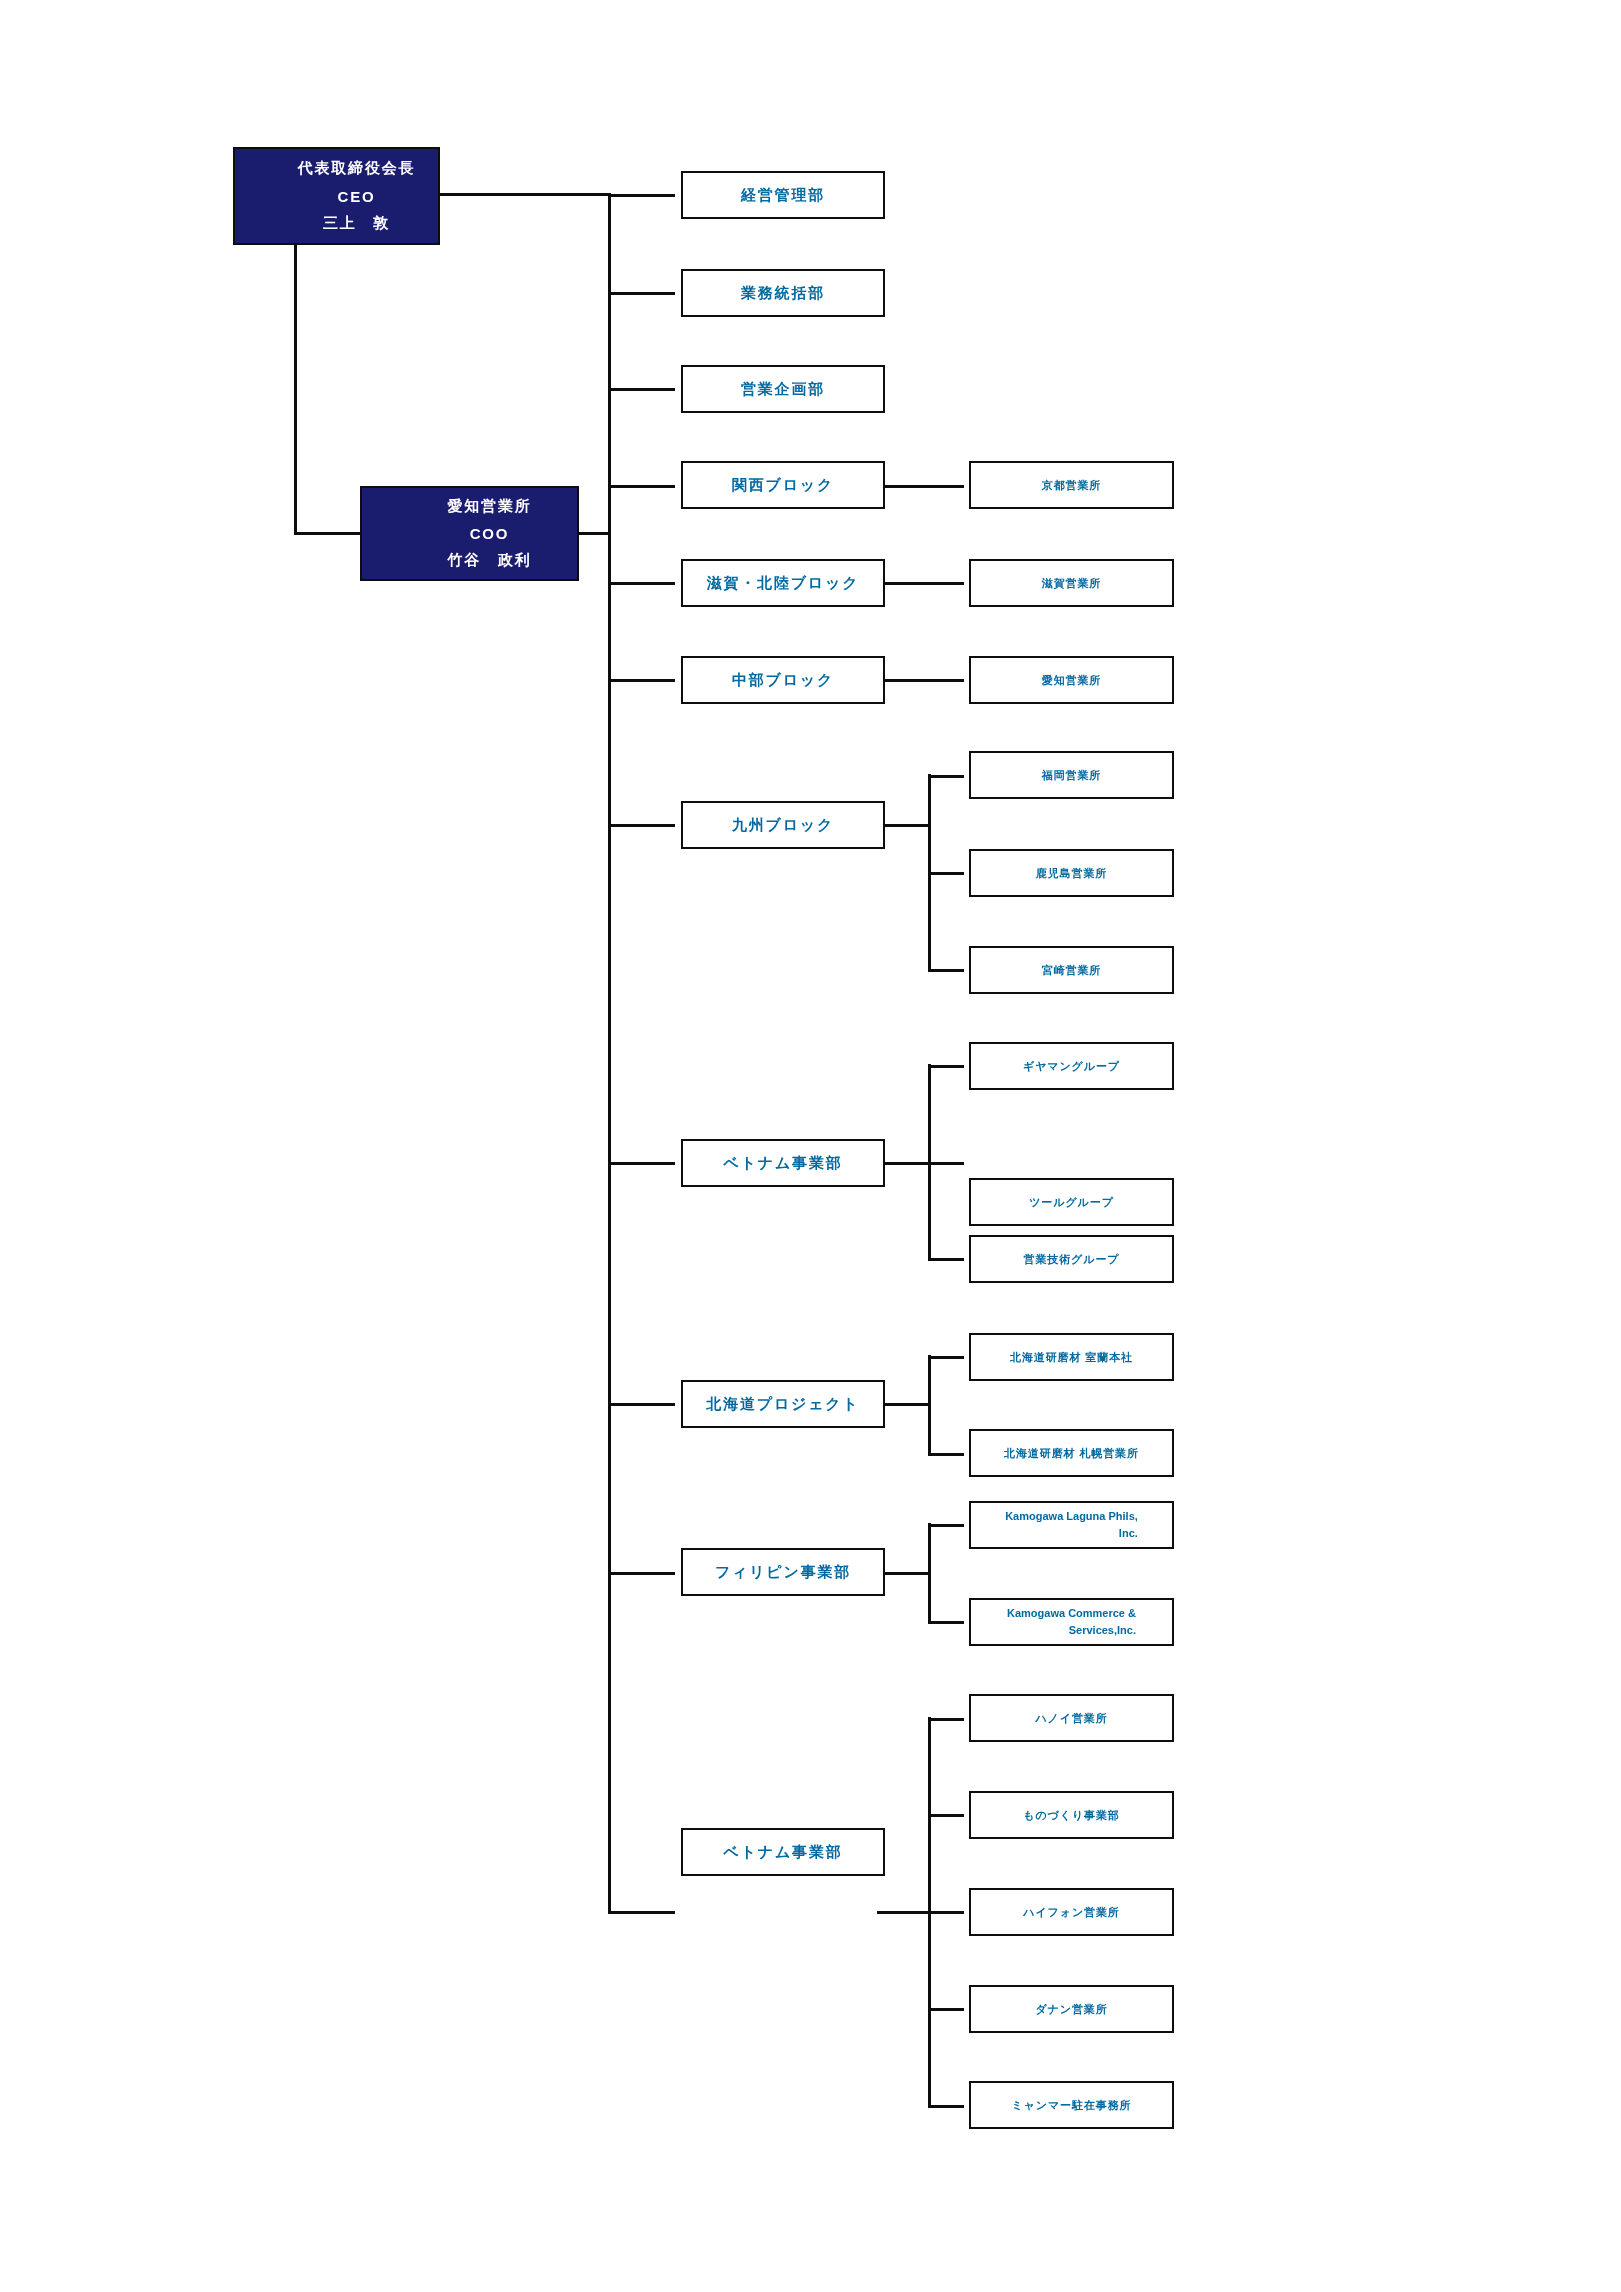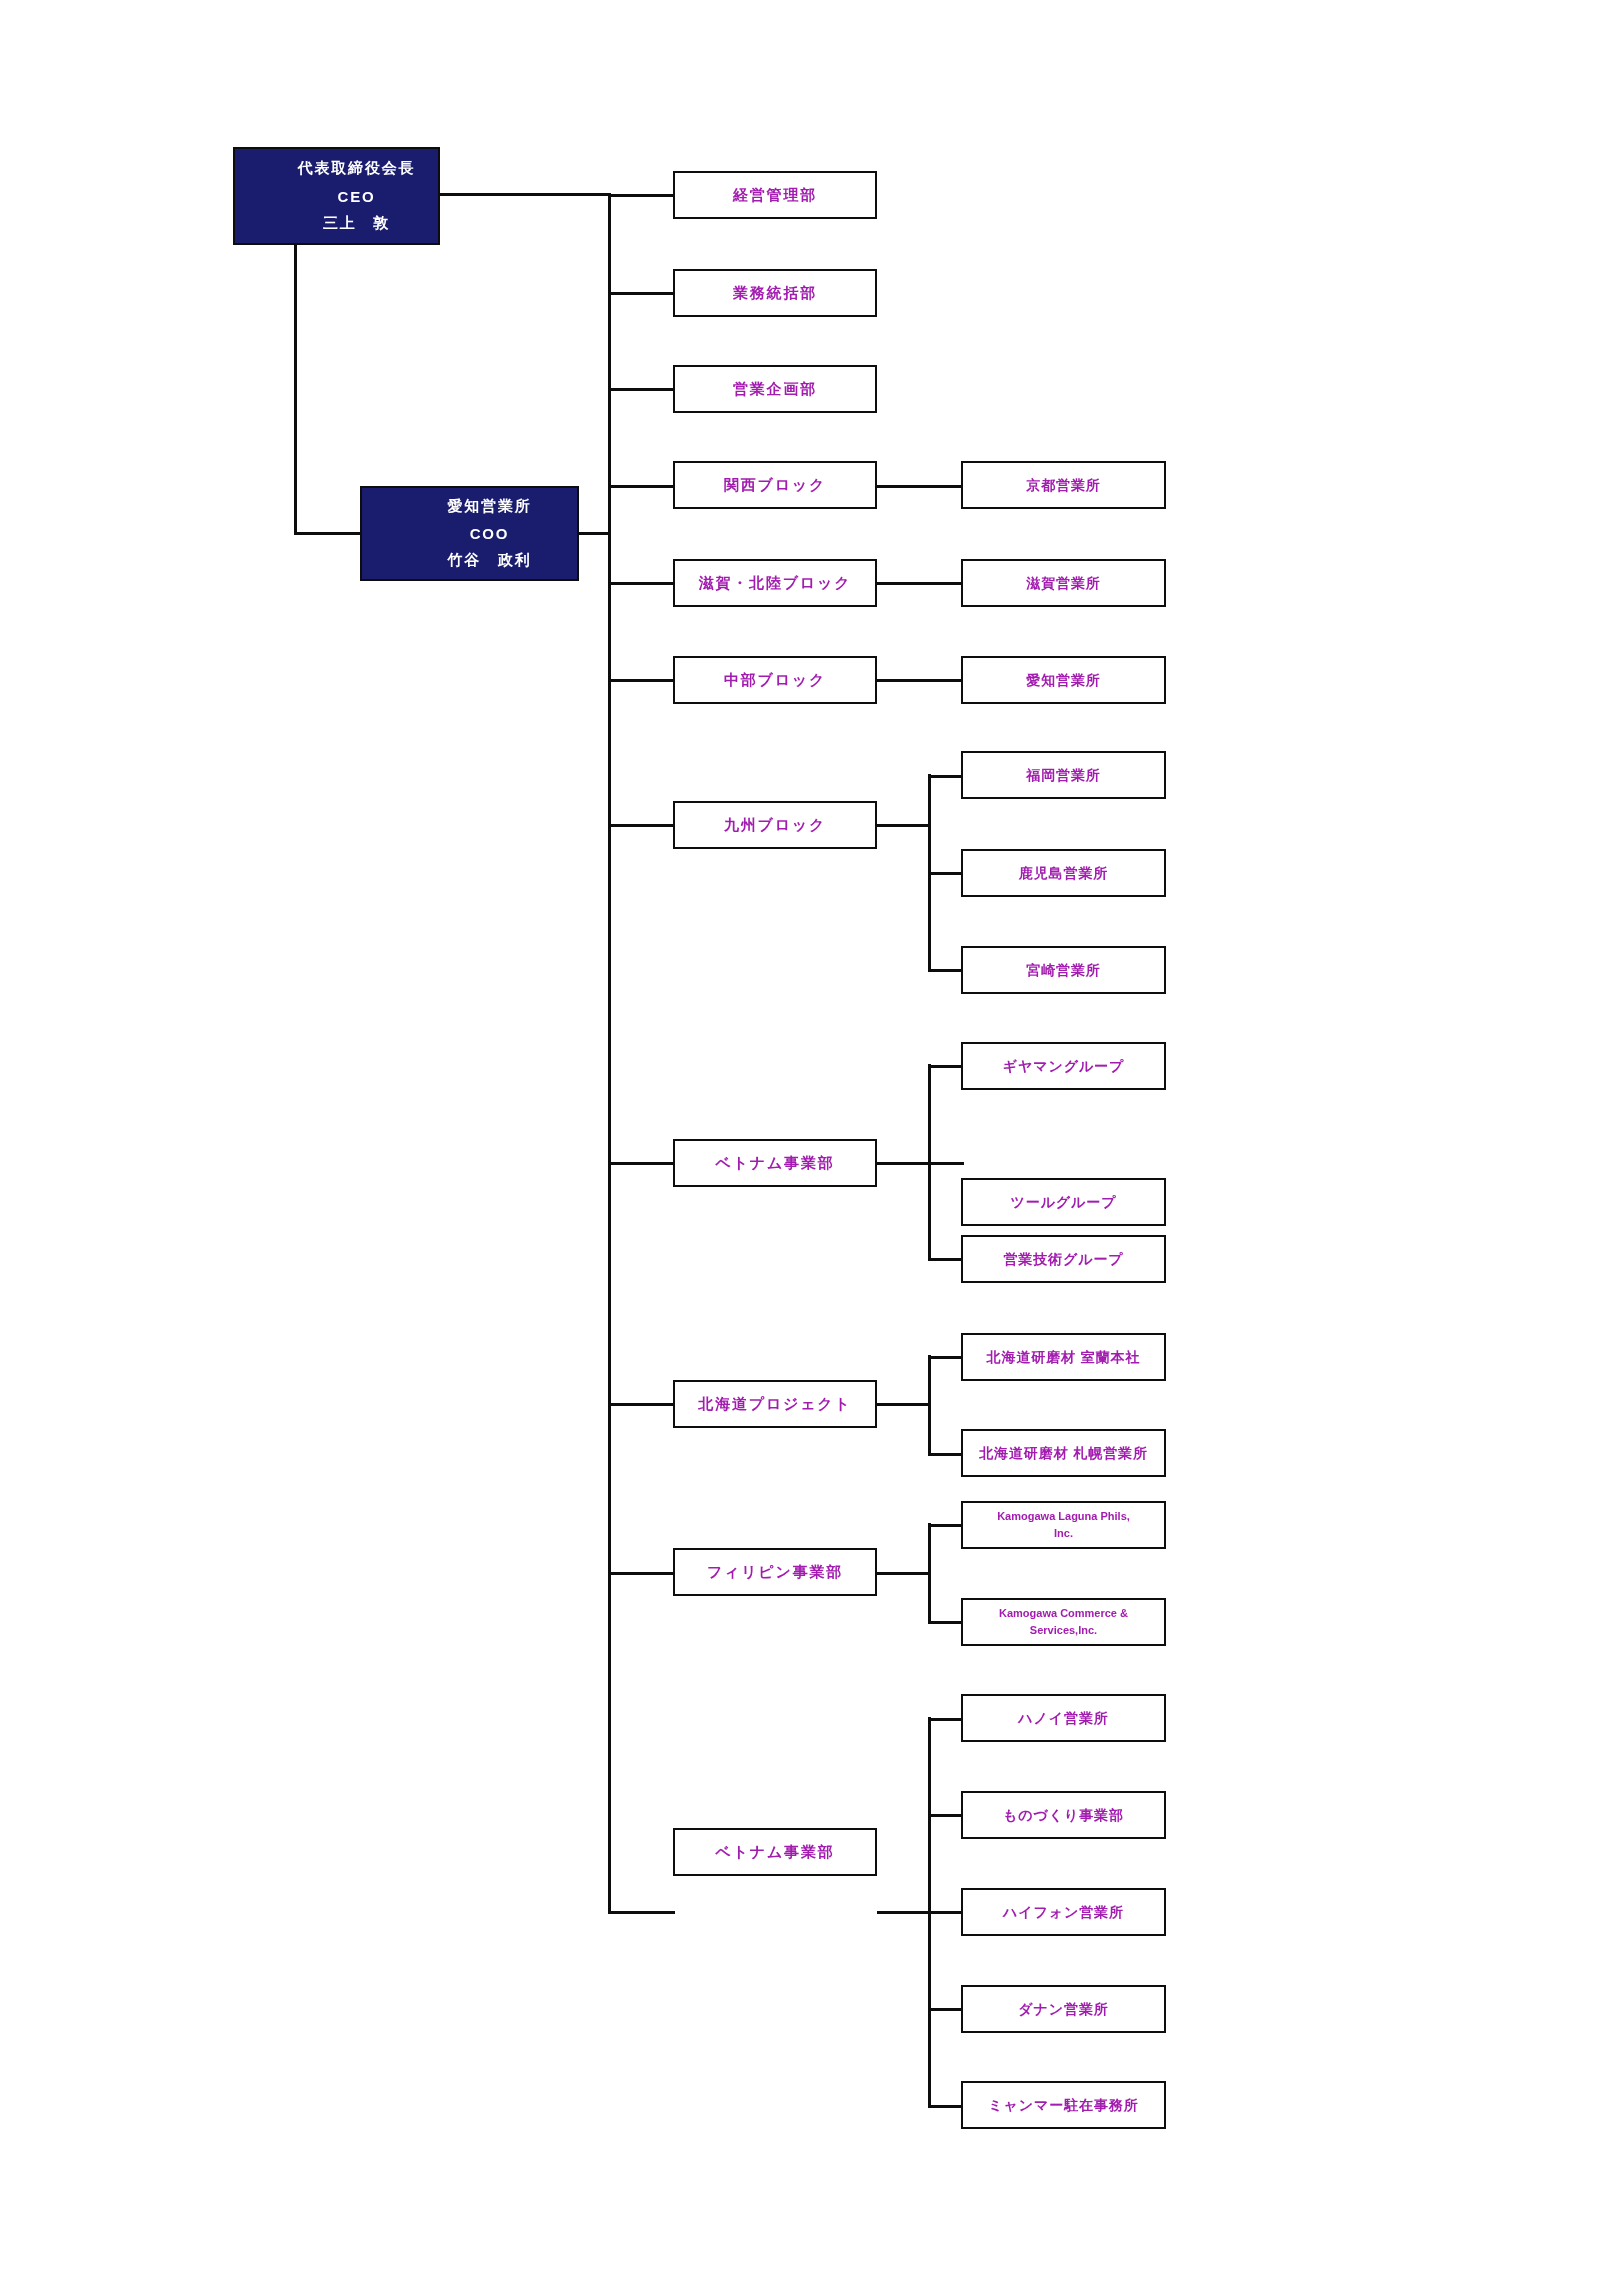--- a/index.html
+++ b/index.html
@@ -6,24 +6,24 @@
   #chart{
     position:relative;width:1621px;height:2293px;background:#ffffff;
     font-family:"Liberation Sans","DejaVu Sans",sans-serif;overflow:hidden;
   }
   
   .ln{position:absolute;background:#0d0d0d;}
   
   .box{
     position:absolute;box-sizing:border-box;background:#ffffff;
     border:2.7px solid #0d0d0d;display:flex;align-items:center;justify-content:center;
-    text-align:center;font-weight:bold;color:#a21caf;white-space:pre-line;
+    text-align:right;font-weight:bold;color:#0369a1;white-space:pre-line;margin-left:8px;
   }
   .mid{left:673px;width:204px;height:48px;font-size:15px;letter-spacing:1.8px;line-height:19.7px;}
-  .child{left:961px;width:205px;height:48px;font-size:14px;letter-spacing:0.9px;line-height:20.6px;}
+  .child{left:961px;width:205px;height:48px;font-size:11px;letter-spacing:0.9px;line-height:20.6px;}
   .child.en{font-size:11px;letter-spacing:0;line-height:17px;}
   
   .exec{
     position:absolute;box-sizing:border-box;background:#1a1c6e;border:2.7px solid #0d0d0d;
     color:#ffffff;font-weight:bold;font-size:15px;letter-spacing:1.8px;
     display:flex;flex-direction:column;justify-content:space-evenly;align-items:center;
     text-align:center;
     padding-left:40px;
   }
   .exec span{display:block;}

